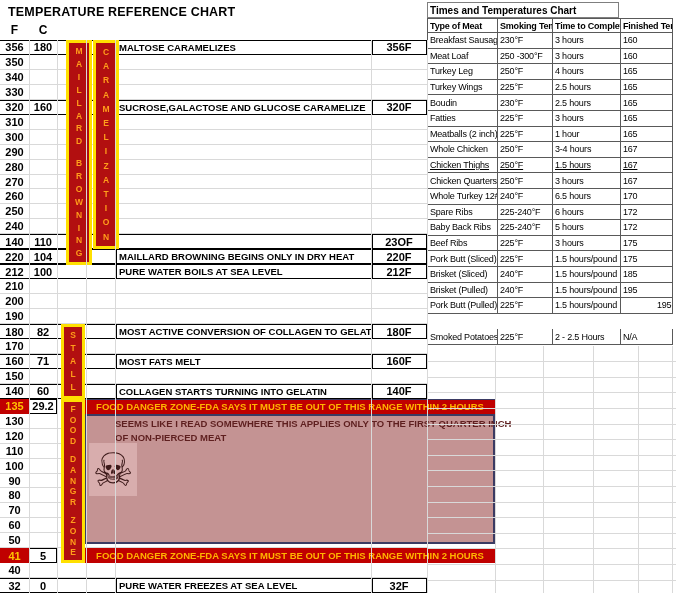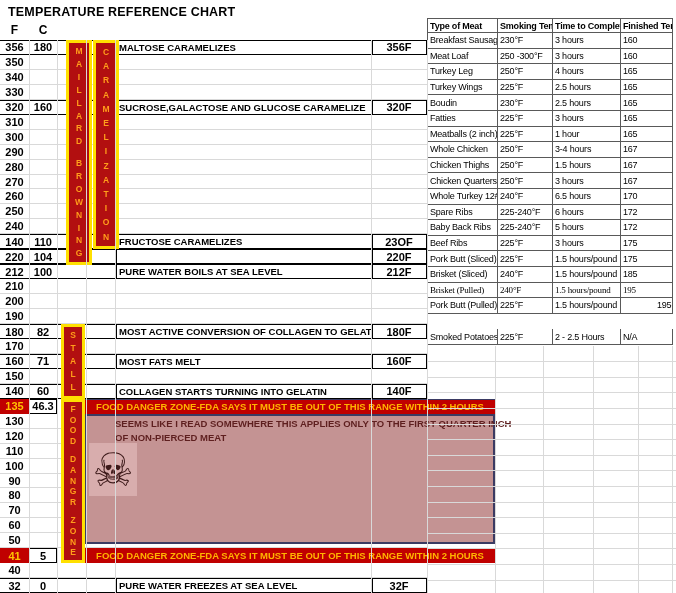--- a/index.html
+++ b/index.html
@@ -120,29 +120,29 @@
       </div>
       <div class="trow gridb" style="top: 204.45px; height: 14.95px;">
         <div class="cell fcell">250</div>
       </div>
       <div class="trow gridb" style="top: 219.4px; height: 14.95px;">
         <div class="cell fcell">240</div>
       </div>
       <div class="trow milestone" style="top: 234.35px; height: 14.95px;">
         <div class="cell fcell">140</div>
         <div class="cell ccell">110</div>
-        <div class="cell desc">FRUCTOSE CARAMELIZES</div>
         <div class="bv" style="left: 115px;"></div>
         <div class="bv" style="left: 371px;"></div>
         <div class="bv" style="left: 425.5px;"></div>
         <div class="cell flabel">23OF</div>
       </div>
       <div class="trow milestone" style="top: 249.3px; height: 14.95px;">
         <div class="cell fcell">220</div>
         <div class="cell ccell">104</div>
+        <div class="cell desc">MAILLARD BROWNING BEGINS ONLY IN DRY HEAT</div>
         <div class="bv" style="left: 115px;"></div>
         <div class="bv" style="left: 371px;"></div>
         <div class="bv" style="left: 425.5px;"></div>
         <div class="cell flabel">220F</div>
       </div>
       <div class="trow milestone" style="top: 264.25px; height: 14.95px;">
         <div class="cell fcell">212</div>
         <div class="cell ccell">100</div>
         <div class="cell desc">PURE WATER BOILS AT SEA LEVEL</div>
         <div class="bv" style="left: 115px;"></div>
@@ -187,21 +187,21 @@
         <div class="cell fcell">140</div>
         <div class="cell ccell">60</div>
         <div class="cell desc">COLLAGEN STARTS TURNING INTO GELATIN</div>
         <div class="bv" style="left: 115px;"></div>
         <div class="bv" style="left: 371px;"></div>
         <div class="bv" style="left: 425.5px;"></div>
         <div class="cell flabel">140F</div>
       </div>
       <div class="trow" style="top: 398.8px; height: 14.95px;">
         <div class="cell fcell danger-f">135</div>
-        <div class="cell ccell danger-c">46.3</div>
+        <div class="cell ccell danger-c">29.2</div>
         <div class="band navytop">FOOD DANGER ZONE-FDA SAYS IT MUST BE OUT OF THIS RANGE WITHIN 2 HOURS</div>
       </div>
       <div class="trow gridb" style="top: 413.75px; height: 14.95px;">
         <div class="cell fcell">130</div>
       </div>
       <div class="trow gridb" style="top: 428.7px; height: 14.95px;">
         <div class="cell fcell">120</div>
       </div>
       <div class="trow gridb" style="top: 443.65px; height: 14.95px;">
         <div class="cell fcell">110</div>
@@ -304,20 +304,21 @@
       <span>N</span>
       <span>G</span>
       <span>R</span>
       <span class="gap"></span>
       <span>Z</span>
       <span>O</span>
       <span>N</span>
       <span>E</span>
     </div>
 
+  <div id="meat-title">Times and Temperatures Chart</div>
   <div id="meat-layer">
       <div class="mrow mheader" style="top: 18px; height: 15px;">
         <div class="mcell" style="width: 70px; min-width: 70px;">Type of Meat</div>
         <div class="mcell" style="width: 55px; min-width: 55px;">Smoking Temp</div>
         <div class="mcell" style="width: 68px; min-width: 68px;">Time to Complete</div>
         <div class="mcell" style="width: 53px; min-width: 53px;">Finished Temp</div>
       </div>
       <div class="mrow" style="top: 33px; height: 15.6px;">
         <div class="mcell" style="width: 70px; min-width: 70px;">Breakfast Sausage</div>
         <div class="mcell" style="width: 55px; min-width: 55px;">230°F</div>
@@ -359,21 +360,21 @@
         <div class="mcell" style="width: 55px; min-width: 55px;">225°F</div>
         <div class="mcell" style="width: 68px; min-width: 68px;">1 hour</div>
         <div class="mcell" style="width: 53px; min-width: 53px;">165</div>
       </div>
       <div class="mrow" style="top: 142.2px; height: 15.6px;">
         <div class="mcell" style="width: 70px; min-width: 70px;">Whole Chicken</div>
         <div class="mcell" style="width: 55px; min-width: 55px;">250°F</div>
         <div class="mcell" style="width: 68px; min-width: 68px;">3-4 hours</div>
         <div class="mcell" style="width: 53px; min-width: 53px;">167</div>
       </div>
-      <div class="mrow" style="top: 157.8px; height: 15.6px;">
+      <div class="mrow" style="top: 157.8px; height: 15.6px; text-decoration: underline;">
         <div class="mcell" style="width: 70px; min-width: 70px;">Chicken Thighs</div>
         <div class="mcell" style="width: 55px; min-width: 55px;">250°F</div>
         <div class="mcell" style="width: 68px; min-width: 68px;">1.5 hours</div>
         <div class="mcell" style="width: 53px; min-width: 53px;">167</div>
       </div>
       <div class="mrow" style="top: 173.4px; height: 15.6px;">
         <div class="mcell" style="width: 70px; min-width: 70px;">Chicken Quarters</div>
         <div class="mcell" style="width: 55px; min-width: 55px;">250°F</div>
         <div class="mcell" style="width: 68px; min-width: 68px;">3 hours</div>
         <div class="mcell" style="width: 53px; min-width: 53px;">167</div>
@@ -407,21 +408,21 @@
         <div class="mcell" style="width: 55px; min-width: 55px;">225°F</div>
         <div class="mcell" style="width: 68px; min-width: 68px;">1.5 hours/pound</div>
         <div class="mcell" style="width: 53px; min-width: 53px;">175</div>
       </div>
       <div class="mrow" style="top: 267px; height: 15.6px;">
         <div class="mcell" style="width: 70px; min-width: 70px;">Brisket (Sliced)</div>
         <div class="mcell" style="width: 55px; min-width: 55px;">240°F</div>
         <div class="mcell" style="width: 68px; min-width: 68px;">1.5 hours/pound</div>
         <div class="mcell" style="width: 53px; min-width: 53px;">185</div>
       </div>
-      <div class="mrow" style="top: 282.6px; height: 15.6px; font-family: Liberation Serif, serif;">
+      <div class="mrow" style="top: 282.6px; height: 15.6px;">
         <div class="mcell" style="width: 70px; min-width: 70px;">Brisket (Pulled)</div>
         <div class="mcell" style="width: 55px; min-width: 55px;">240°F</div>
         <div class="mcell" style="width: 68px; min-width: 68px;">1.5 hours/pound</div>
         <div class="mcell" style="width: 53px; min-width: 53px;">195</div>
       </div>
       <div class="mrow" style="top: 298.2px; height: 15.6px;">
         <div class="mcell" style="width: 70px; min-width: 70px;">Pork Butt (Pulled)</div>
         <div class="mcell" style="width: 55px; min-width: 55px;">225°F</div>
         <div class="mcell" style="width: 68px; min-width: 68px;">1.5 hours/pound</div>
         <div class="mcell" style="width: 53px; min-width: 53px; padding-left: 36px;">195-205</div>

